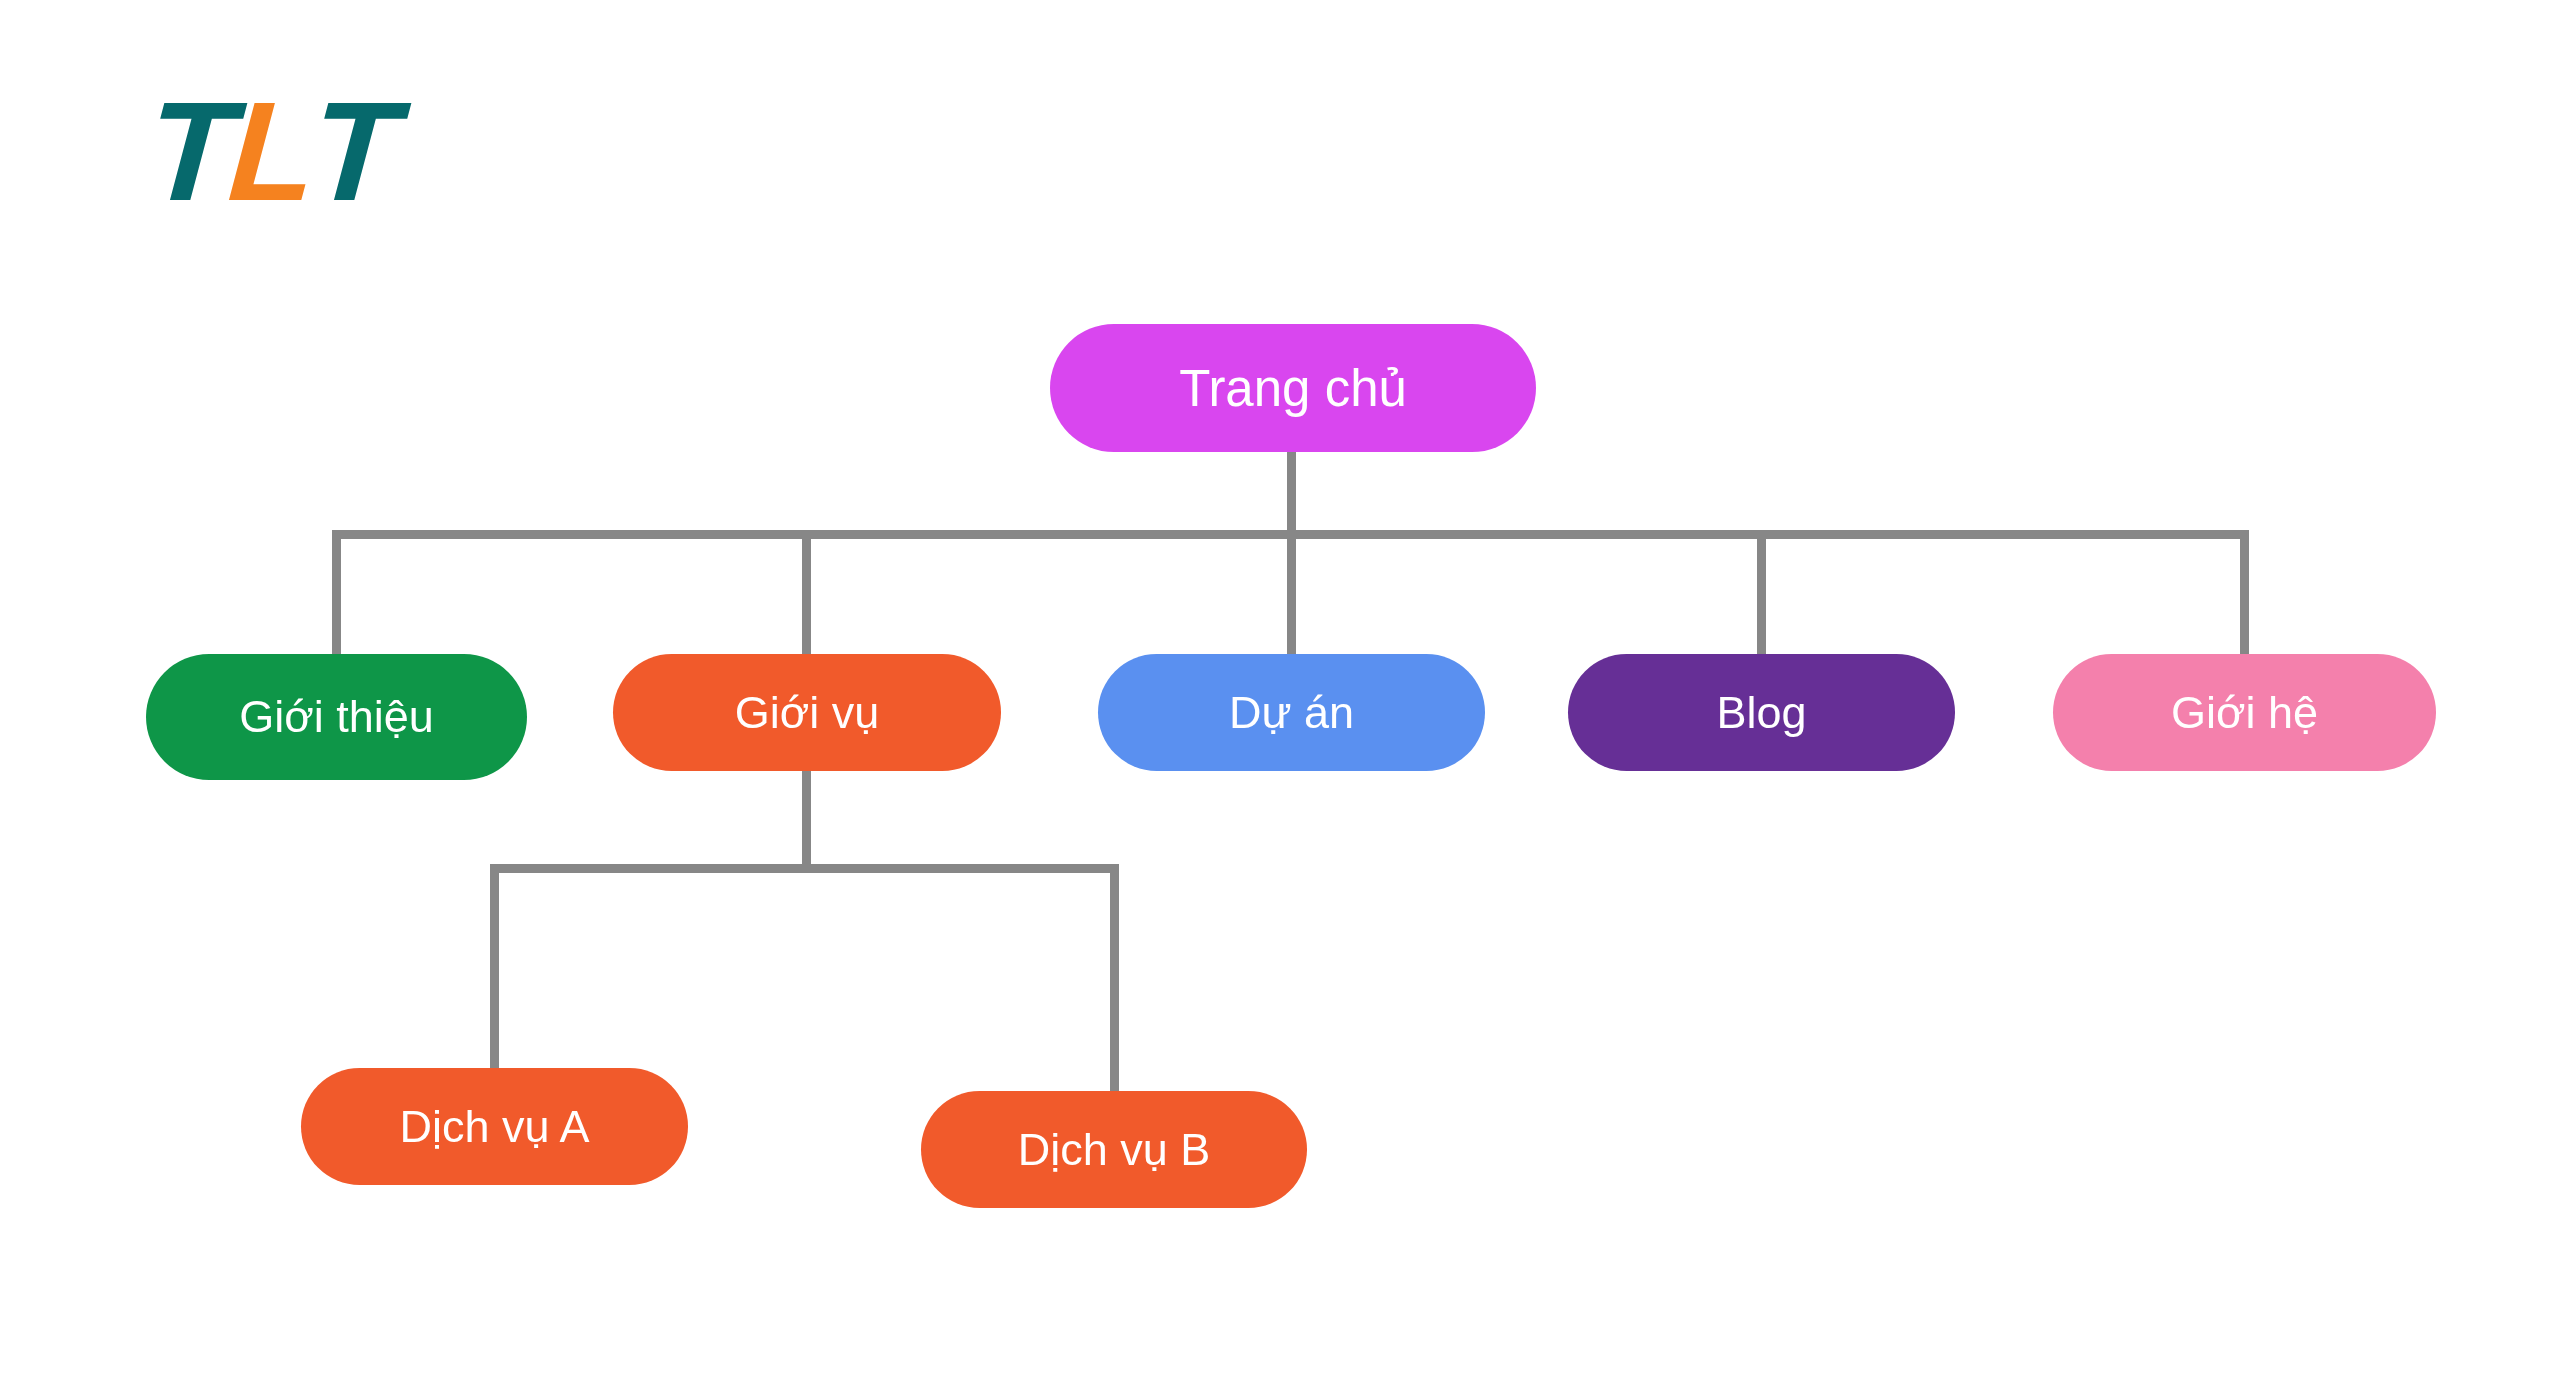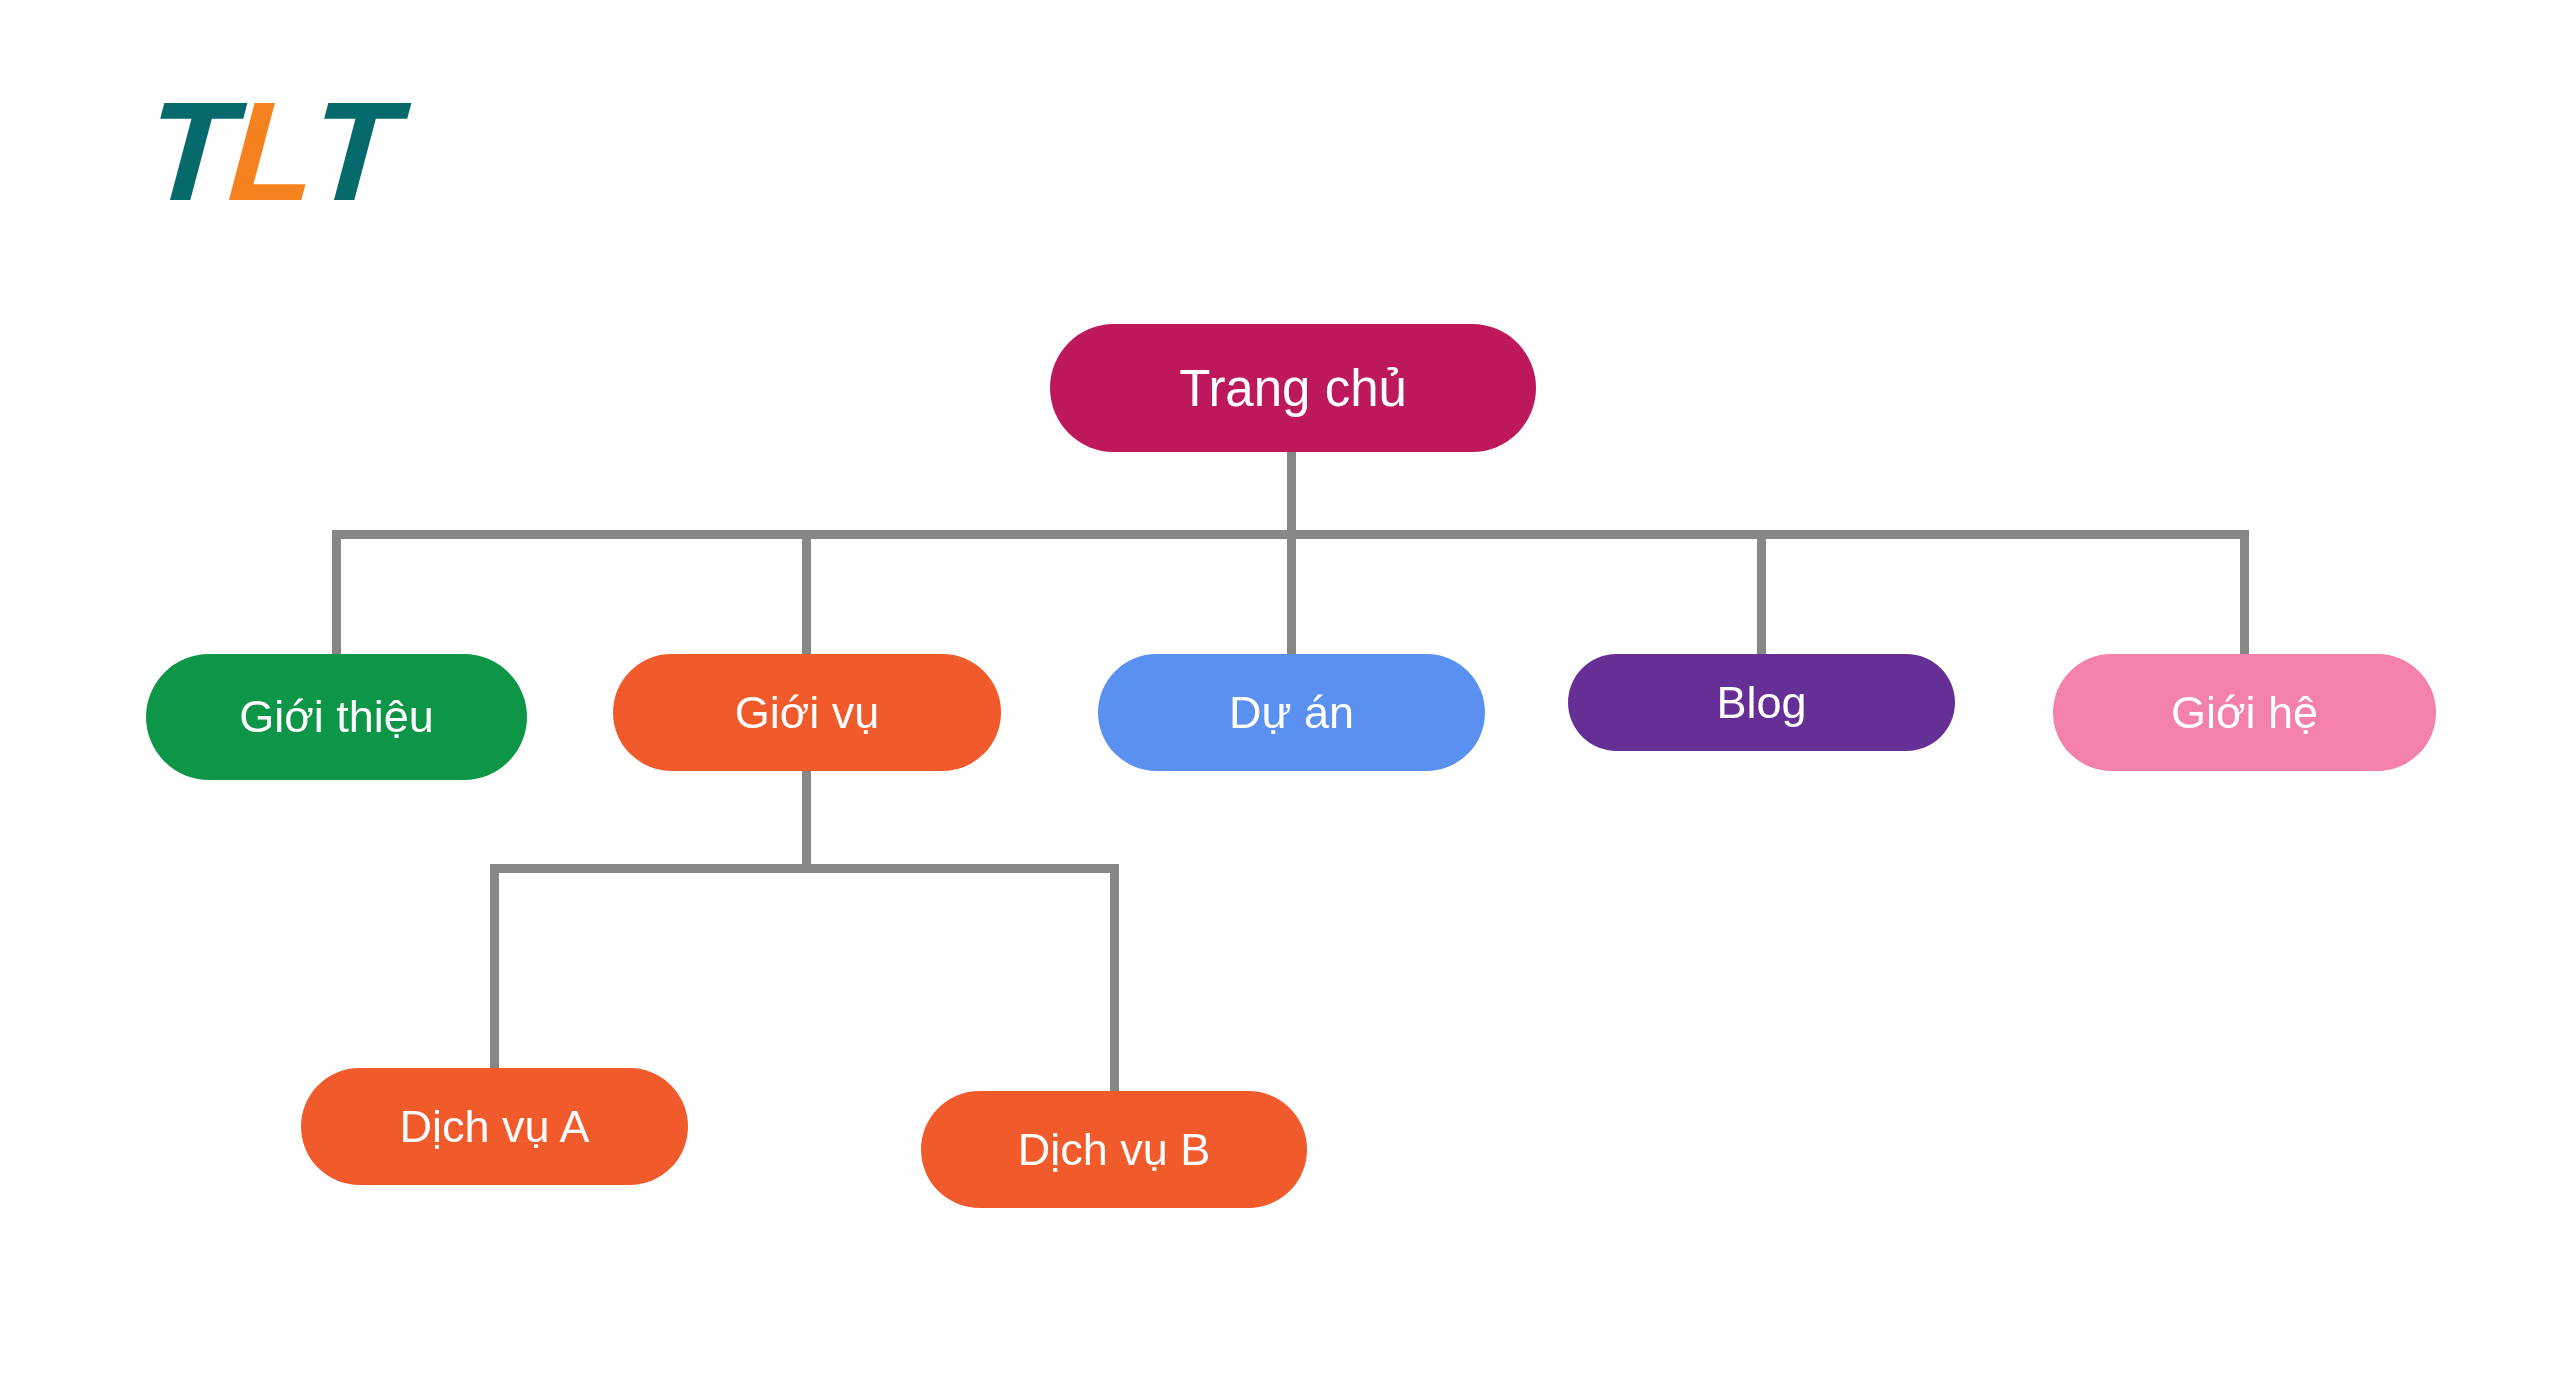--- a/index.html
+++ b/index.html
@@ -62,34 +62,34 @@
   <div class="line" style="left: 802px; top: 530px; width: 9.2px; height: 124px; background-color: rgb(135, 135, 135);"></div>
   <div class="line" style="left: 1287px; top: 530px; width: 9.2px; height: 124px; background-color: rgb(135, 135, 135);"></div>
   <div class="line" style="left: 1757px; top: 530px; width: 9.2px; height: 124px; background-color: rgb(135, 135, 135);"></div>
   <div class="line" style="left: 2240px; top: 530px; width: 9.2px; height: 124px; background-color: rgb(135, 135, 135);"></div>
 
   <div class="line" style="left: 802px; top: 771px; width: 9.2px; height: 97px; background-color: rgb(135, 135, 135);"></div>
   <div class="line" style="left: 490px; top: 864px; width: 629px; height: 9.2px; background-color: rgb(135, 135, 135);"></div>
   <div class="line" style="left: 490px; top: 864px; width: 9.2px; height: 227px; background-color: rgb(135, 135, 135);"></div>
   <div class="line" style="left: 1110px; top: 864px; width: 9.2px; height: 227px; background-color: rgb(135, 135, 135);"></div>
 
-  <div class="node root" style="left: 1050px; top: 324px; width: 486px; height: 128px; background-color: #be185d;">
+  <div class="node root" style="left: 1050px; top: 324px; width: 486px; height: 128px; background-color: #d946ef;">
     <span>Trang chủ</span>
   </div>
 
   <div class="node child" style="left: 146px; top: 654px; width: 381px; height: 126px; background-color: rgb(14, 150, 72);">
     <span>Giới thiệu</span>
   </div>
   <div class="node child" style="left: 613px; top: 654px; width: 388px; height: 117px; background-color: rgb(241, 90, 43);">
     <span>Giới vụ</span>
   </div>
   <div class="node child" style="left: 1098px; top: 654px; width: 387px; height: 117px; background-color: rgb(90, 144, 240); justify-content: center;">
     <span>Dự án</span>
   </div>
-  <div class="node child" style="left: 1568px; top: 654px; width: 387px; height: 97px; background-color: rgb(102, 47, 150);">
+  <div class="node child" style="left: 1568px; top: 654px; width: 387px; height: 117px; background-color: rgb(102, 47, 150);">
     <span>Blog</span>
   </div>
   <div class="node child" style="left: 2053px; top: 654px; width: 383px; height: 117px; background-color: rgb(244, 128, 172);">
     <span>Giới hệ</span>
   </div>
 
   <div class="node child" style="left: 301px; top: 1068px; width: 387px; height: 117px; background-color: rgb(241, 90, 43);">
     <span>Dịch vụ A</span>
   </div>
   <div class="node child" style="left: 921px; top: 1091px; width: 386px; height: 117px; background-color: rgb(241, 90, 43);">

